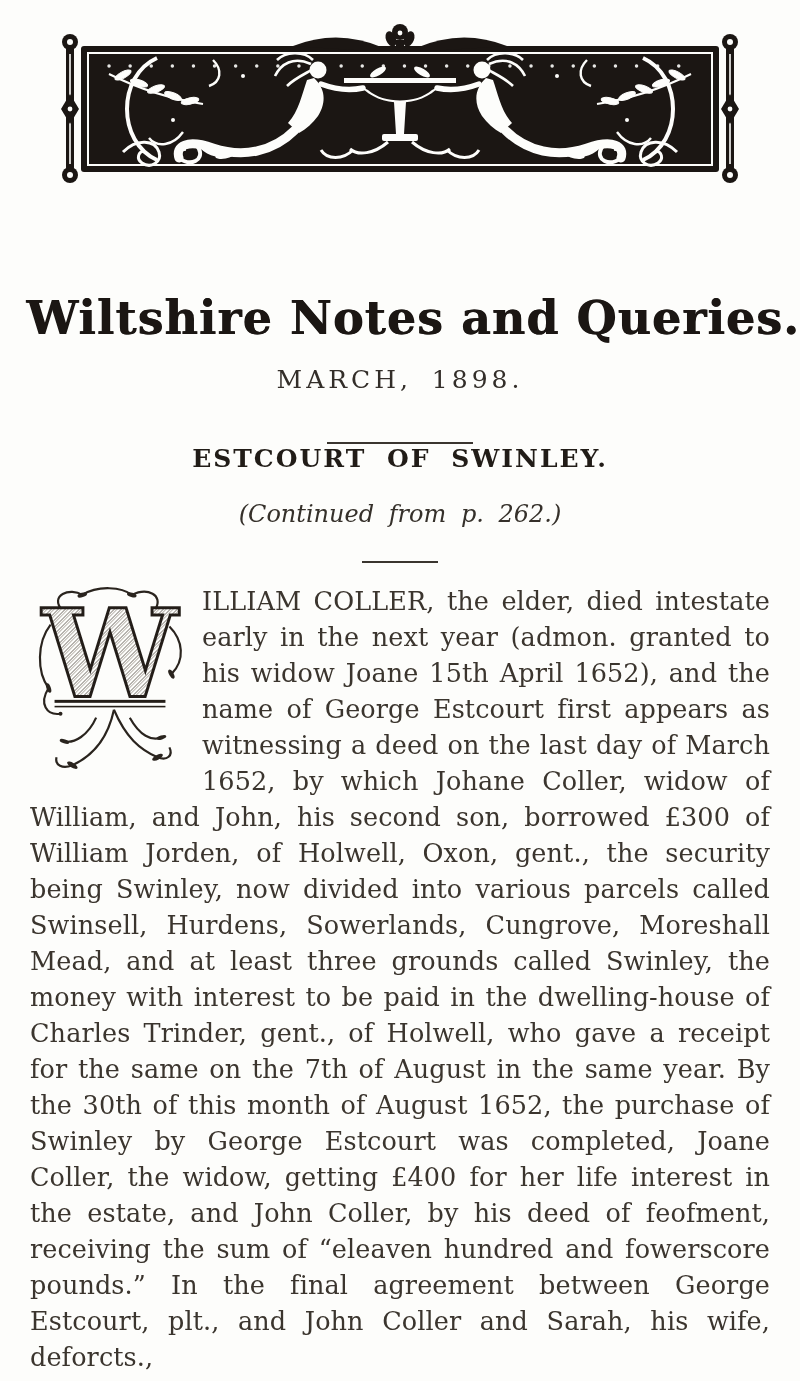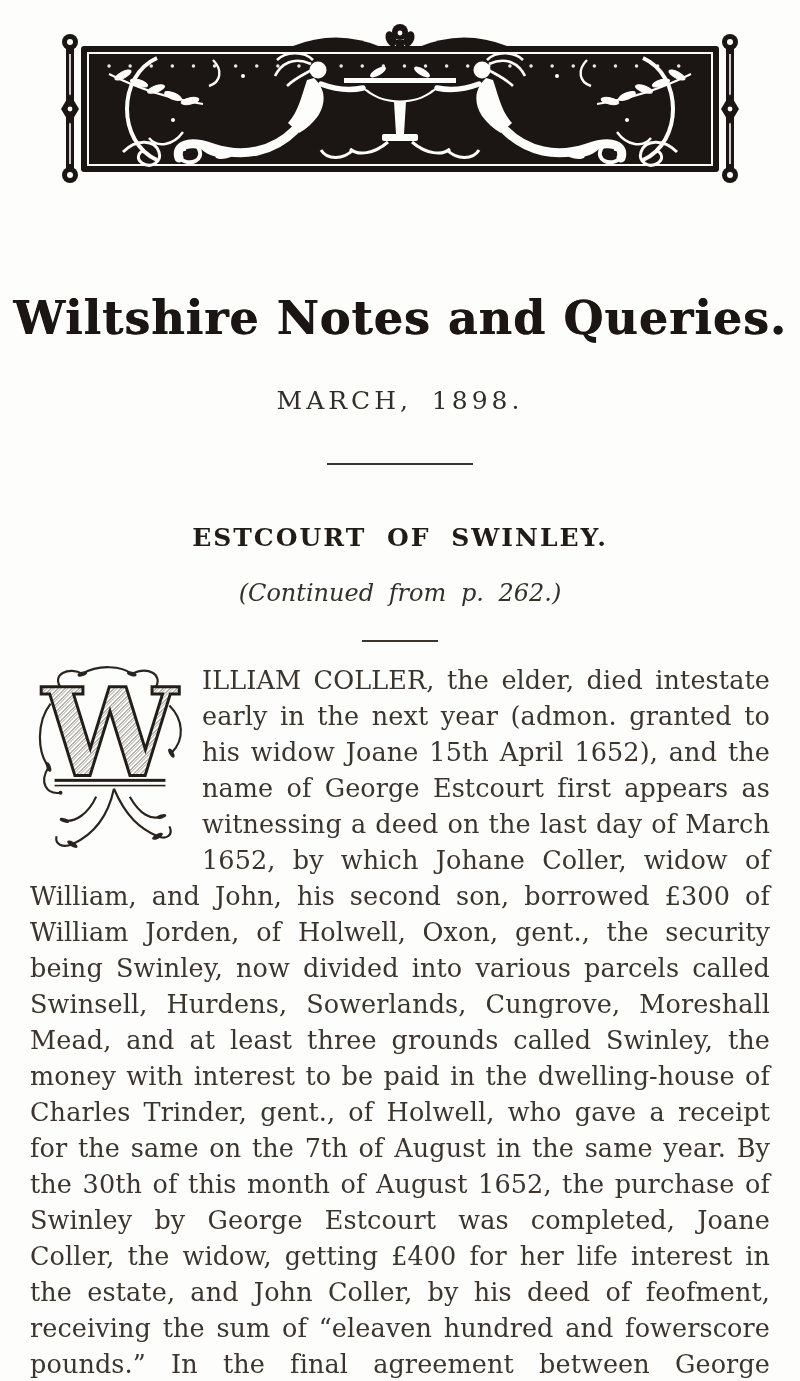--- a/index.html
+++ b/index.html
@@ -20,45 +20,44 @@
     background:var(--paper);
     overflow:hidden;
     color:var(--ink);
   }
   .ornament-wrap{
     width:694px;
     margin:12px auto 0;
   }
   .masthead-title{
     margin:86px 0 0;
-    text-align:center;
+    text-align:right;
     font-size:46px;
     line-height:1.05;
     font-weight:bold;
     letter-spacing:1px;
     color:var(--ink-dark);
     text-shadow:0.6px 0 0 var(--ink-dark);
   }
   .issue-date{
-    margin-top:44px;
+    margin-top:23px;
     text-align:center;
     font-size:25px;
     letter-spacing:4px;
     word-spacing:8px;
     color:#332e29;
   }
   .rule{
     height:2px;
     background:#3a352f;
     border:none;
   }
   .rule-1{ width:146px; margin:48px auto 0; }
   .rule-2{ width:76px;  margin:33px auto 0; }
   .article-title{
-    margin-top:58px;
     text-align:center;
     font-size:25px;
     font-weight:bold;
     letter-spacing:2px;
     word-spacing:10px;
     color:#211c17;
   }
   .continuation{
     margin-top:27px;
     text-align:center;

